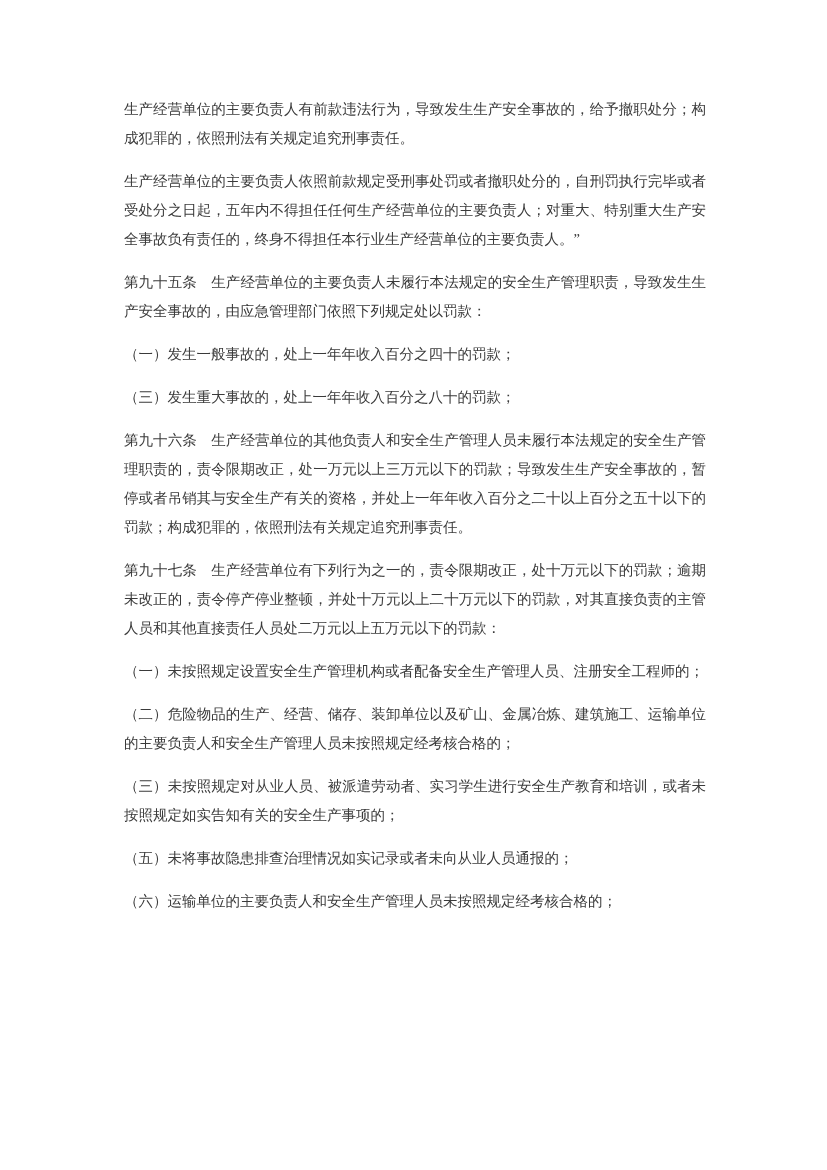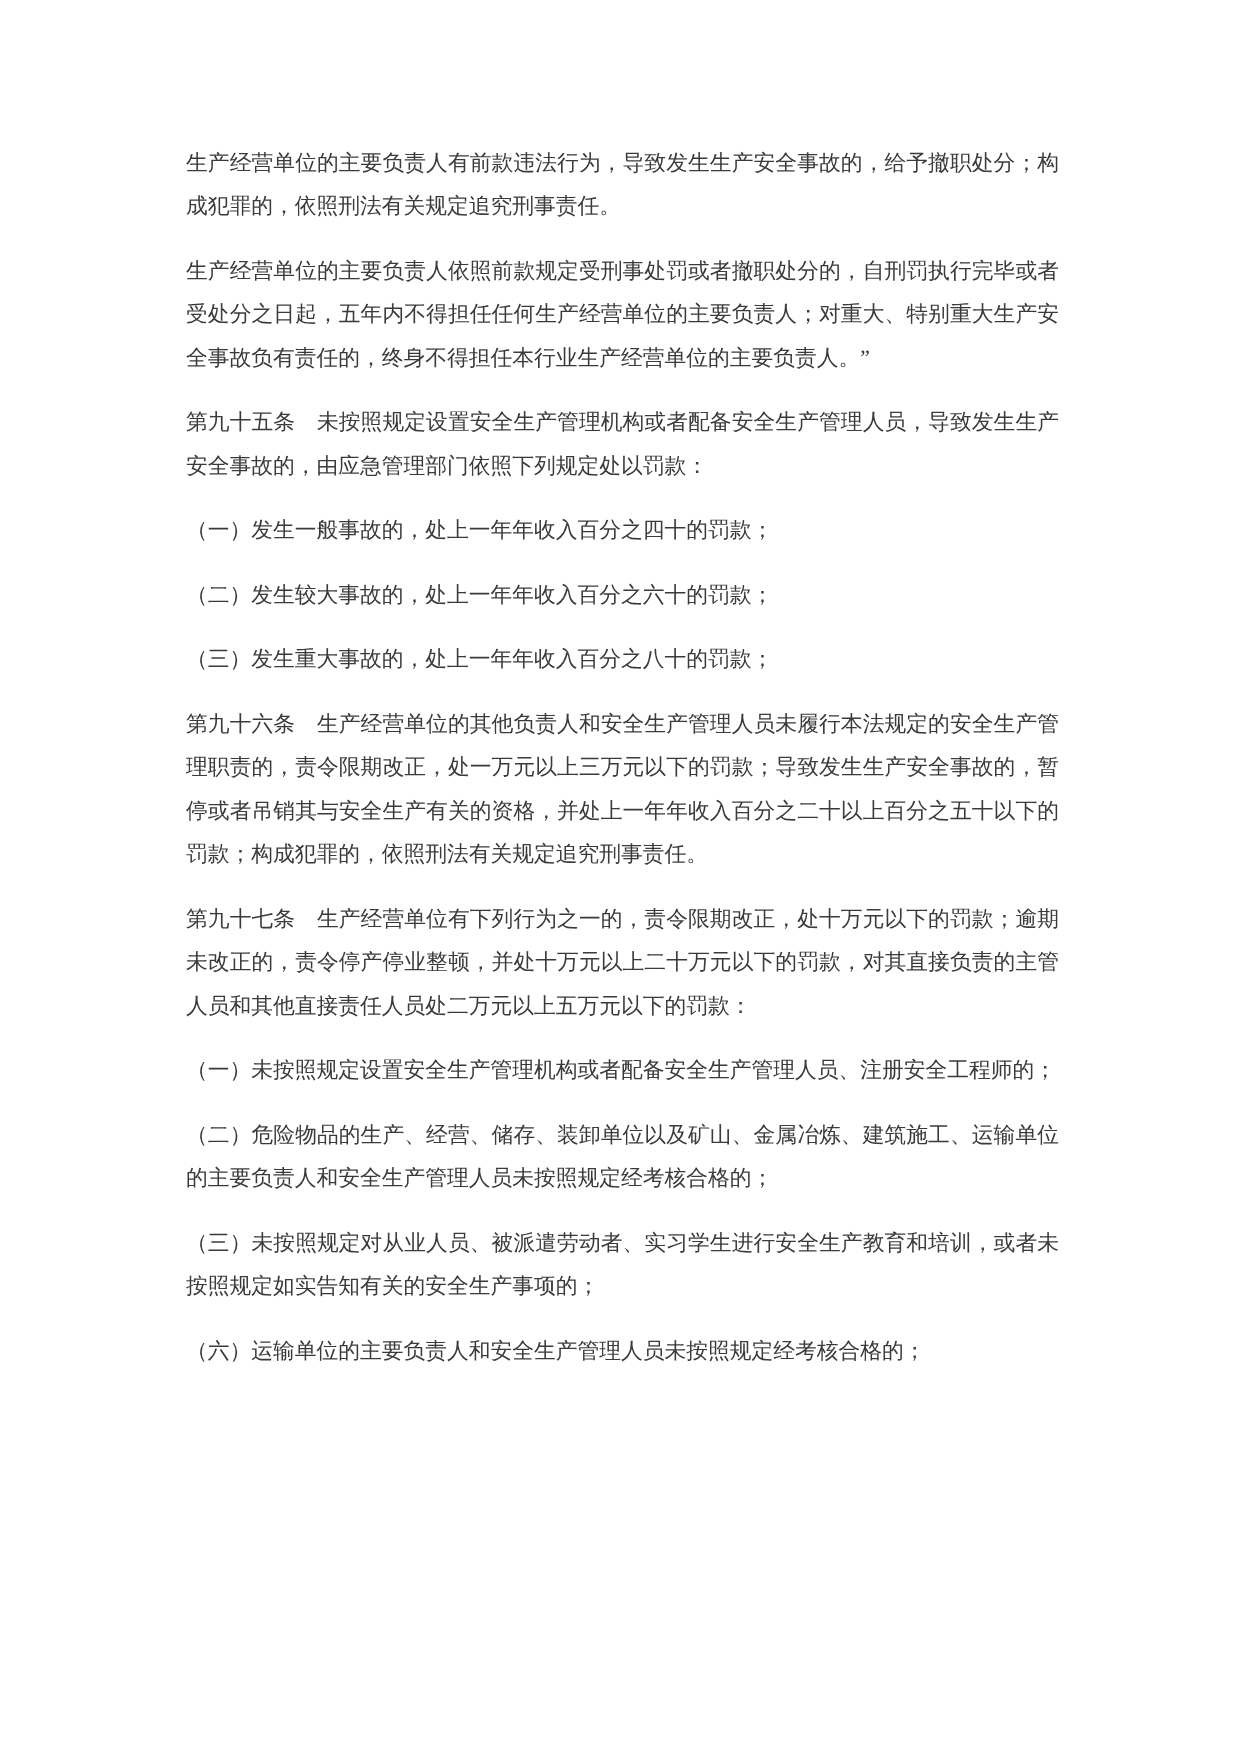--- a/index.html
+++ b/index.html
@@ -41,25 +41,25 @@
     letter-spacing: 1.5px;
   }
 </style>
 </head>
 <body>
 
 <div class="page">
   <div class="content">
     <p class="para">生产经营单位的主要负责人有前款违法行为，导致发生生产安全事故的，给予撤职处分；构成犯罪的，依照刑法有关规定追究刑事责任。</p>
     <p class="para">生产经营单位的主要负责人依照前款规定受刑事处罚或者撤职处分的，自刑罚执行完毕或者受处分之日起，五年内不得担任任何生产经营单位的主要负责人；对重大、特别重大生产安全事故负有责任的，终身不得担任本行业生产经营单位的主要负责人。”</p>
-    <p class="para">第九十五条　未按照规定设置安全生产管理机构或者配备安全生产管理人员，导致发生生产安全事故的，由应急管理部门依照下列规定处以罚款：</p>
+    <p class="para">第九十五条　生产经营单位的主要负责人未履行本法规定的安全生产管理职责，导致发生生产安全事故的，由应急管理部门依照下列规定处以罚款：</p>
     <p class="para">（一）发生一般事故的，处上一年年收入百分之四十的罚款；</p>
-    <p class="para">（二）发生较大事故的，处上一年年收入百分之六十的罚款；</p>
     <p class="para">（三）发生重大事故的，处上一年年收入百分之八十的罚款；</p>
     <p class="para">第九十六条　生产经营单位的其他负责人和安全生产管理人员未履行本法规定的安全生产管理职责的，责令限期改正，处一万元以上三万元以下的罚款；导致发生生产安全事故的，暂停或者吊销其与安全生产有关的资格，并处上一年年收入百分之二十以上百分之五十以下的罚款；构成犯罪的，依照刑法有关规定追究刑事责任。</p>
     <p class="para">第九十七条　生产经营单位有下列行为之一的，责令限期改正，处十万元以下的罚款；逾期未改正的，责令停产停业整顿，并处十万元以上二十万元以下的罚款，对其直接负责的主管人员和其他直接责任人员处二万元以上五万元以下的罚款：</p>
     <p class="para">（一）未按照规定设置安全生产管理机构或者配备安全生产管理人员、注册安全工程师的；</p>
     <p class="para">（二）危险物品的生产、经营、储存、装卸单位以及矿山、金属冶炼、建筑施工、运输单位的主要负责人和安全生产管理人员未按照规定经考核合格的；</p>
     <p class="para">（三）未按照规定对从业人员、被派遣劳动者、实习学生进行安全生产教育和培训，或者未按照规定如实告知有关的安全生产事项的；</p>
+    <p class="para">（五）未将事故隐患排查治理情况如实记录或者未向从业人员通报的；</p>
     <p class="para">（六）运输单位的主要负责人和安全生产管理人员未按照规定经考核合格的；</p>
   </div>
   <div class="page-footer">第 17 页 共 22 页</div>
 </div>
 
 </body></html>

